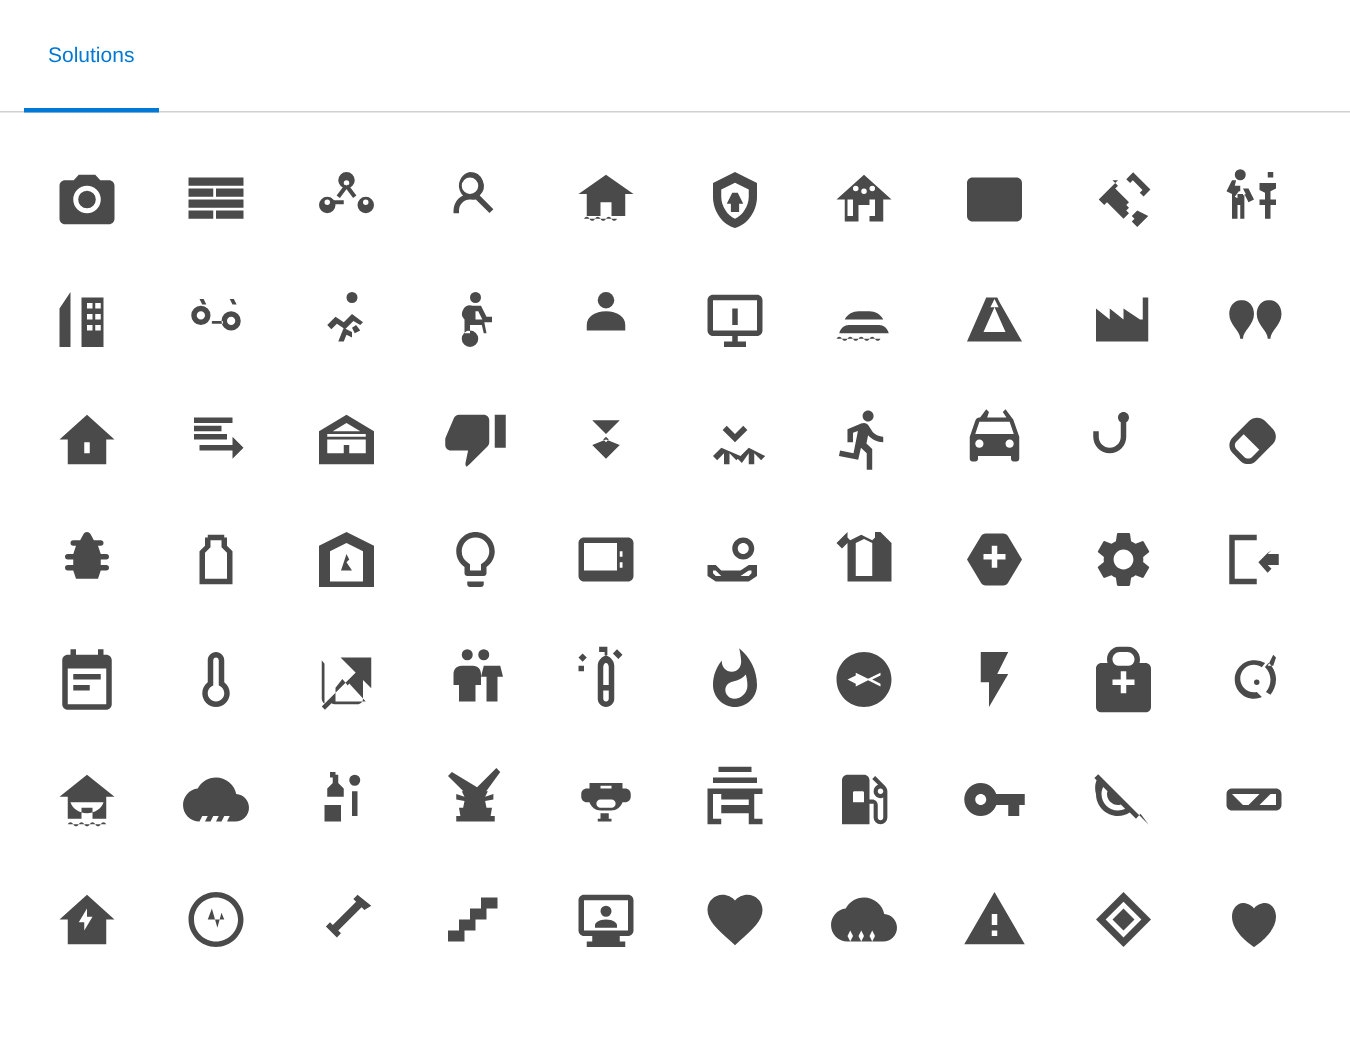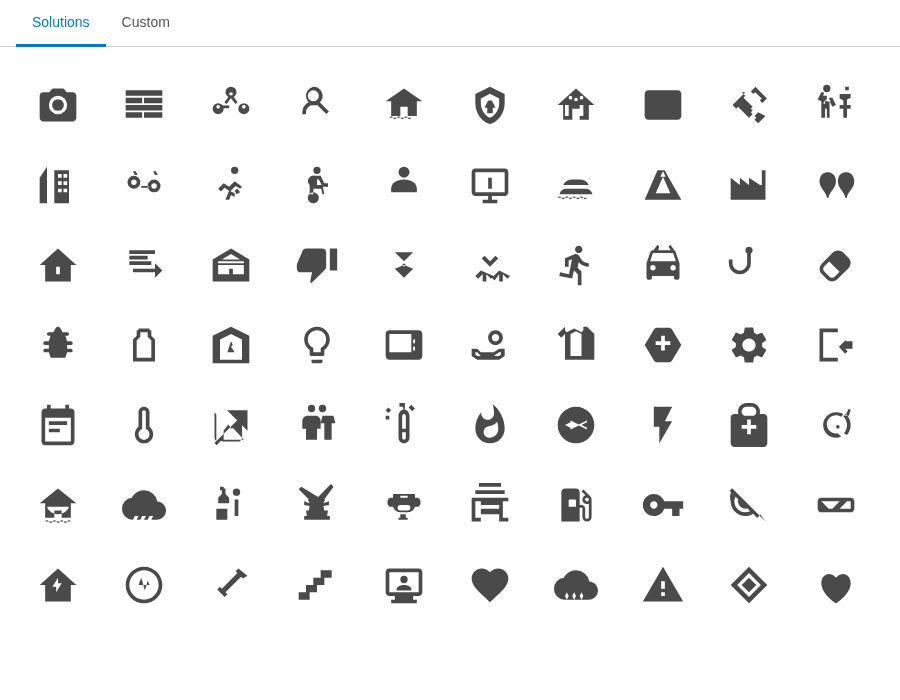--- a/index.html
+++ b/index.html
@@ -17,21 +17,21 @@
       display: flex;
       flex-direction: column;
     }
     .tabs {
       display: flex;
       border-bottom: 1px solid #d0d0d0;
       padding: 0 16px;
       background: #fff;
     }
     .tab {
-      padding: 14px 16px;
+      padding: 28px 16px;
       font-size: 14px;
       color: #555;
       cursor: pointer;
       border-bottom: 3px solid transparent;
       margin-bottom: -1px;
     }
     .tab.active {
       color: #0078d4;
       border-bottom: 3px solid #0078d4;
       font-weight: 500;
@@ -76,21 +76,20 @@
       height: 44px;
       fill: #4a4a4a;
     }
   </style>
 </head>
 <body>
 
 <div class="container">
   <div class="tabs">
     <div class="tab active">Solutions</div>
-    <div class="tab">Custom</div>
   </div>
   <div class="content">
     <div class="icons-area">
       <div class="icon-grid">
 
         <div class="icon-cell">
           <svg viewBox="0 0 24 24">
               <path d="M12 15.2A3.2 3.2 0 1 0 12 8.8a3.2 3.2 0 0 0 0 6.4zm0 1.8a5 5 0 1 1 0-10 5 5 0 0 1 0 10zM9 3l-1.83 2H4c-1.1 0-2 .9-2 2v12c0 1.1.9 2 2 2h16c1.1 0 2-.9 2-2V7c0-1.1-.9-2-2-2h-3.17L15 3H9z"></path>
             </svg>
         </div>

